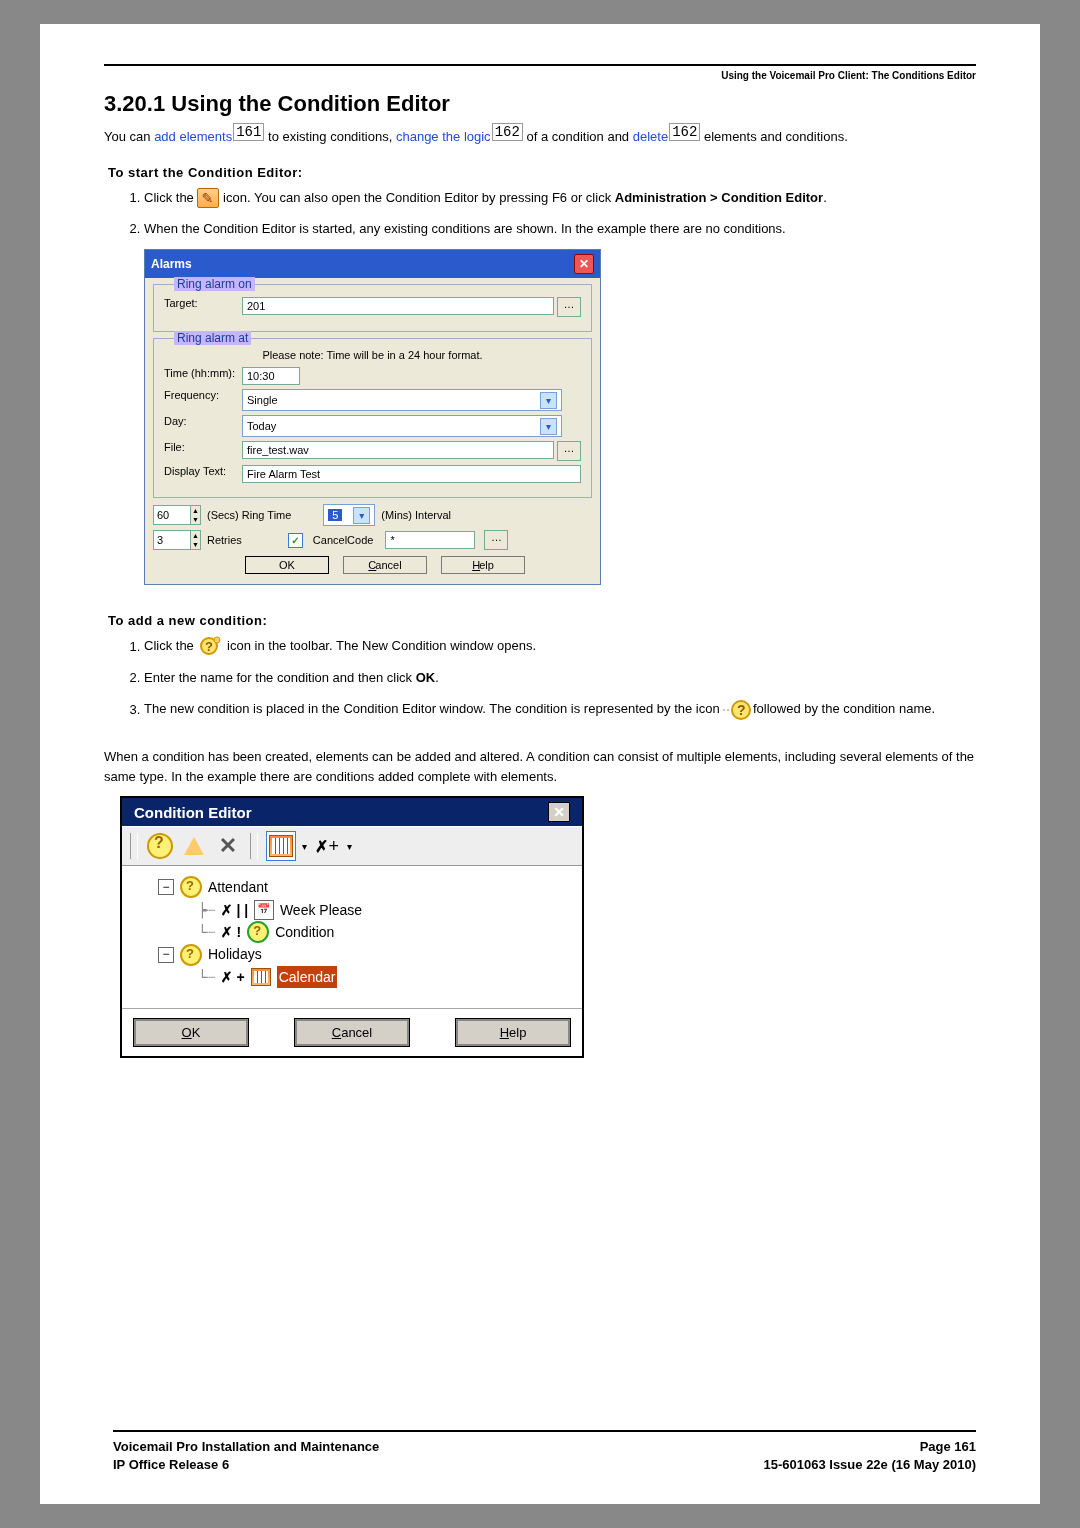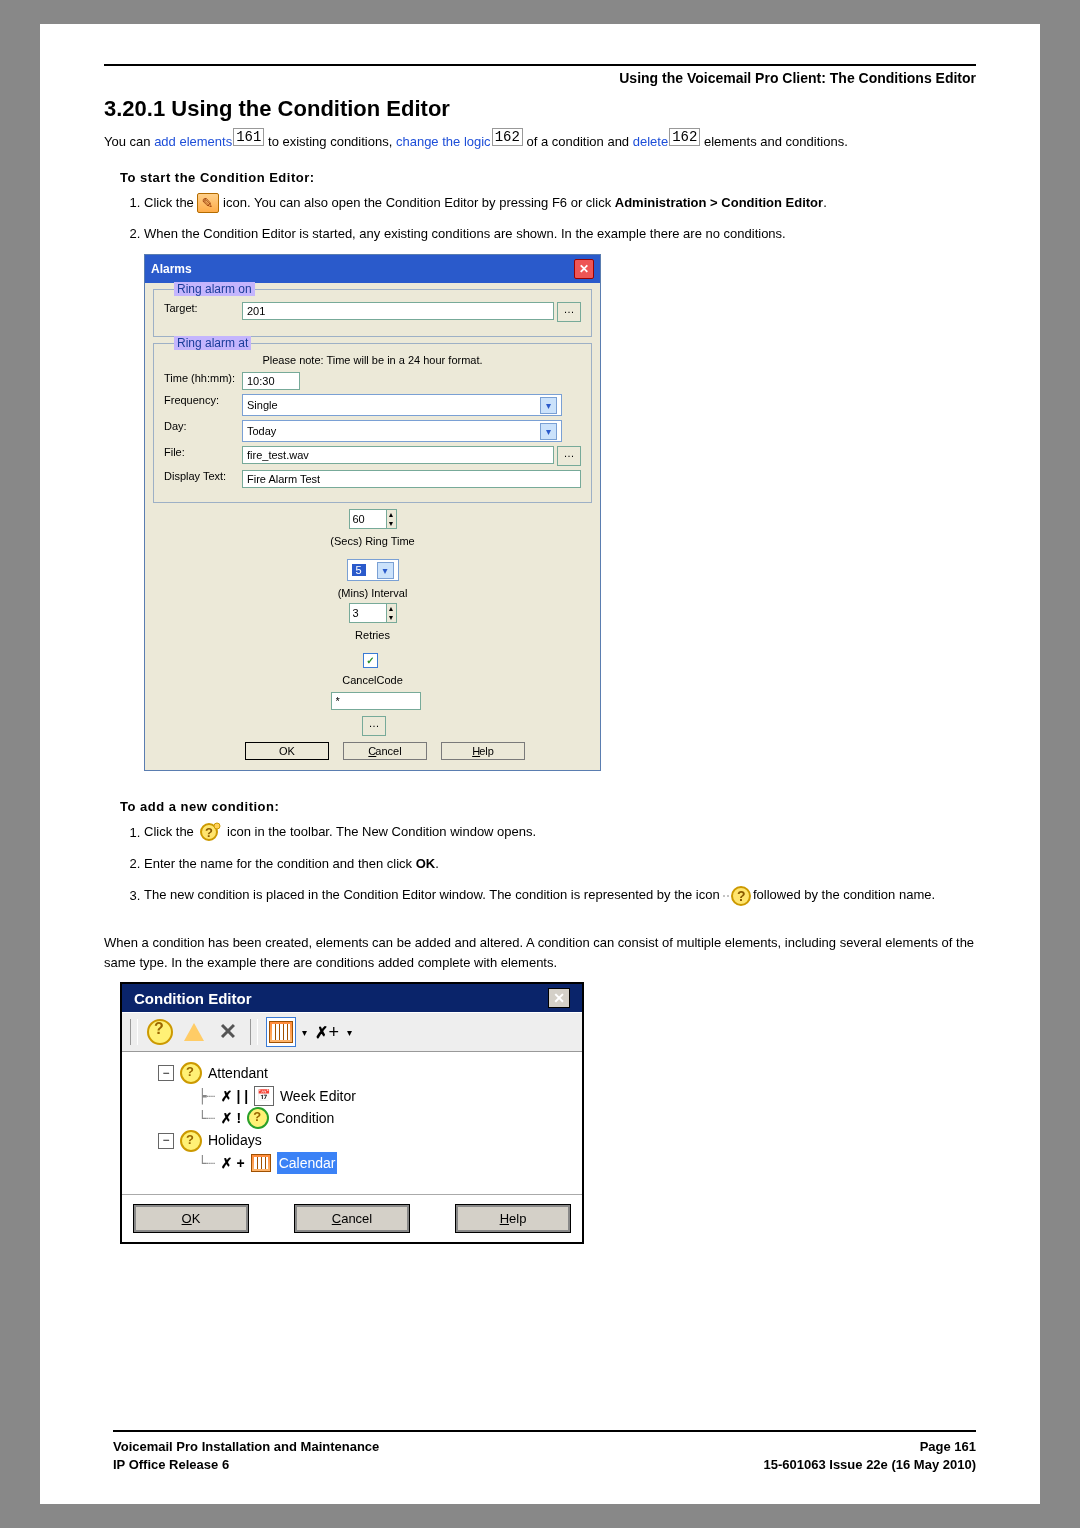--- a/index.html
+++ b/index.html
@@ -15,40 +15,40 @@
     margin: 24px auto;
     background: #fff;
     padding: 40px 64px 30px 64px;
     position: relative;
     box-sizing: border-box;
   }
   .top-rule { border-top: 2px solid #000; margin-bottom: 4px; }
   .header-right {
     text-align: right;
     font-weight: bold;
-    font-size: 14px;
+    font-size: 10px;
     margin-bottom: 10px;
   }
   h1 {
     font-size: 22px;
     font-weight: bold;
     margin: 6px 0 8px 0;
   }
   .para { margin: 0 0 10px 0; line-height: 1.5; }
   .link { color: #1d4ed8; cursor: pointer; }
   .pageref {
     font-family: "Courier New", monospace;
     font-size: 14px;
     border: 1px solid #999;
     padding: 0 2px;
     margin-left: 1px;
     vertical-align: super;
     line-height: 1;
   }
-  .subhead { margin: 18px 0 8px 16px; letter-spacing: 0.5px; }
+  .subhead { margin: 18px 0 8px 4px; letter-spacing: 0.5px; }
   ol.steps { margin: 4px 0 4px 40px; padding: 0; }
   ol.steps li { margin-bottom: 10px; line-height: 1.6; }
   .inline-icon-red {
     display:inline-block; vertical-align:middle;
     width:20px; height:18px;
     border:1px solid #b36b00;
     background: linear-gradient(#ffd08a,#ffad4a);
     position:relative; border-radius:2px;
   }
   .inline-icon-red::before{
@@ -67,21 +67,21 @@
   .group { border:1px solid #9db0c6; margin:6px 8px; padding:8px 10px 10px 10px; position:relative; }
   .group-title { position:absolute; top:-8px; left:20px; background:#c4b5fd; padding:0 3px; color:#1a3d9a; font-size:12px;}
   .row { display:flex; align-items:flex-start; margin:4px 0;}
   .row-label { width:78px; }
   .field-input { flex:1 1 auto; background:#fff; border:1px solid #7a9; height:18px; padding:1px 4px; box-sizing:border-box; font-size:11px; }
   .field-short { width:58px; flex:0 0 auto; }
   .dots-btn { width:22px; height:18px; border:1px solid #7a9; background:#ece9d8; text-align:center; font-size:11px; cursor:pointer; margin-left:3px;}
   .select { background:#ffffff; border:1px solid #7aa0d4; height:18px; padding:1px 4px; font-size:11px; display:flex; justify-content:space-between; align-items:center; width:310px;}
   .select-arrow { width:15px; height:15px; background:#cbe2fb; border:1px solid #7aa0d4; color:#2a5acb; font-size:10px; display:flex; align-items:center; justify-content:center; margin-left:4px;}
   .note { text-align:center; margin:2px 0 6px 0; font-size:11px;}
-  .spin-row { display:flex; align-items:center; gap:6px; margin:4px 8px;flex-direction:column;}
+  .spin-row { display:flex; align-items:center; gap:6px; margin:4px 8px;}
   .spin { display:flex; border:1px solid #7a9; background:#fff; height:18px; width:46px;}
   .spin input { border:0; width:30px; font-size:11px; padding:1px 3px; }
   .spin-btns { width:14px; display:flex; flex-direction:column;}
   .spin-btns div { flex:1; border-left:1px solid #7a9; font-size:7px; display:flex; align-items:center; justify-content:center; background:#ece9d8; cursor:pointer;}
   .checkbox { width:13px; height:13px; border:1px solid #3a7bd5; background:#fff; display:inline-flex; align-items:center; justify-content:center; font-size:10px; color:#2a8f2a; font-weight:bold; margin-right:4px; cursor:pointer;}
   .btn-row { display:flex; gap:14px; margin:6px 0 10px 100px;}
   .btn { border:1px solid #7a7a7a; background:#ece9d8; padding:2px 0; width:82px; text-align:center; font-size:11px; cursor:pointer;}
   .under { text-decoration: underline; display:inline-block; width:7px; text-align:left;}
 
   
@@ -104,21 +104,21 @@
   .q-ico { display:inline-block; width:22px; height:22px; border:2px solid #cc9900; border-radius:50%; position:relative; background:#fff176;}
   .q-ico::before { content:"?"; position:absolute; left:5px; top:-1px; font-size:16px; font-weight:bold; color:#996600;}
   .q-ico-sm { width:18px; height:18px; }
   .q-ico-sm::before { left:4px; top:-2px; font-size:13px;}
   .tri-ico { display:inline-block; width:0; height:0; border-left:10px solid transparent; border-right:10px solid transparent; border-bottom:18px solid #ffcc66; position:relative;}
   .x-ico { display:inline-block; font-size:22px; font-weight:bold; color:#555; cursor:pointer;}
   .tree { padding:10px 16px 20px 16px; font-size:14px; line-height:1.6;}
   .tree-indent1 { margin-left: 20px; display:flex; align-items:center; gap:6px;}
   .tree-indent2 { margin-left: 60px; display:flex; align-items:center; gap:6px;}
   .expcol { width:14px; height:14px; border:1px solid #666; display:flex; align-items:center; justify-content:center; font-size:12px; background:#fff; cursor:pointer;}
-  .sel-text { background:#3b82f6; color:#fff; padding:0 2px;}
+  .sel-text { background:#c2410c; color:#fff; padding:0 2px;}
   .ce-btn-row { border-top:1px solid #aaa; padding:10px 12px; display:flex; justify-content:space-between;}
   .ce-btn { border:2px solid #888; outline:1px solid #000; background:#d4d0c8; padding:4px 0; width:110px; text-align:center; cursor:pointer; font-size:13px;}
   .ce-btn .u { text-decoration:underline; }
 
   .footer {
     position:absolute; bottom:30px; left:64px; right:64px;
     border-top:2px solid #000; padding-top:6px;
     display:flex; justify-content:space-between; font-weight:bold; font-size:13px;margin-left:9px;
   }
   .footer div { line-height:1.4; }
@@ -277,21 +277,21 @@
     <div class="tree">
       <div class="tree-indent1">
         <span class="expcol">−</span>
         <span class="q-ico q-ico-sm"></span>
         <span>Attendant</span>
       </div>
       <div class="tree-indent2">
         <span style="font-family:monospace;color:#888">┝┈</span>
         <b>✗ | |</b>
         <span style="border:1px solid #666;padding:0 2px;font-size:11px">📅</span>
-        <span>Week Editor</span>
+        <span>Week Please</span>
       </div>
       <div class="tree-indent2">
         <span style="font-family:monospace;color:#888">└┈</span>
         <b>✗ !</b>
         <span class="q-ico q-ico-sm" style="border-color:#2aa02a"></span>
         <span>Condition</span>
       </div>
       <div class="tree-indent1">
         <span class="expcol">−</span>
         <span class="q-ico q-ico-sm"></span>

